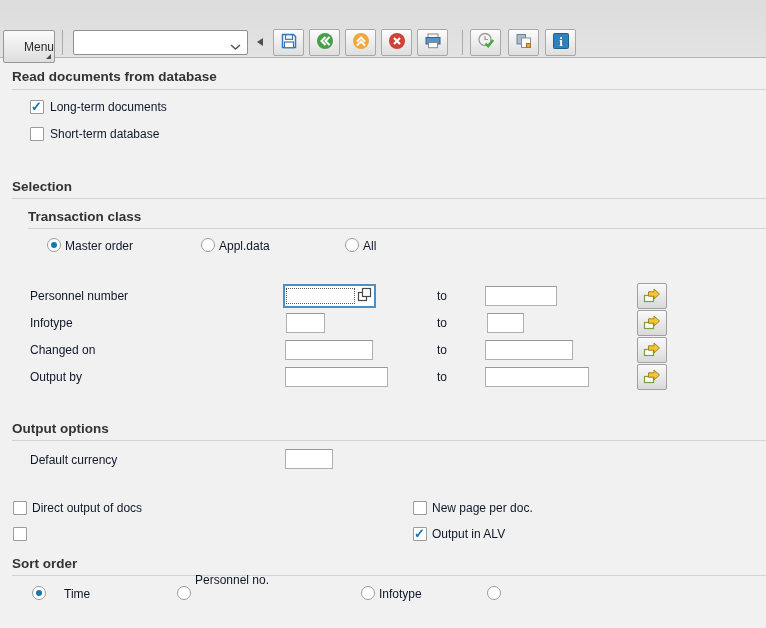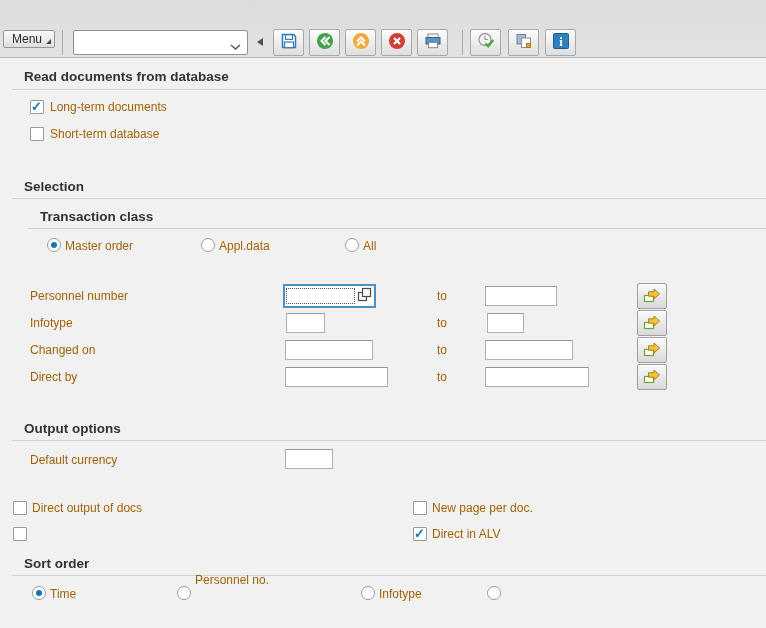--- a/index.html
+++ b/index.html
@@ -13,25 +13,25 @@
   .titlebar {
     position:absolute; left:0; top:0; width:766px; height:58px;
     background:linear-gradient(#dcdcdc, #e3e3e3);
     border-bottom:1px solid #b3b3b3;
   }
   .app-title {
     position:absolute; left:10px; top:3px;
     font-size:17px; font-weight:bold; color:#383838; letter-spacing:0.2px;
   }
   .menu-btn {
-    position:absolute; left:3px; top:30px; width:52px; height:18px;
+    position:absolute; left:3px; top:30px; width:52px; height:33px;
     background:linear-gradient(#fbfbfb, #dedede);
     border:1px solid #979797; border-radius:2px;
     font-family:inherit; font-size:12px; color:#2b2b2b;
-    text-align:left; padding-left:8px; cursor:default;
+    text-align:right; padding-left:8px; cursor:default;
   }
   .menu-btn .corner {
     position:absolute; right:3px; bottom:3px; width:0; height:0;
     border-left:5px solid transparent; border-bottom:5px solid #4a4a4a;
   }
   .vsep { position:absolute; top:30px; width:1px; height:25px; background:#aaaaaa; }
   .vsep.s1 { left:62px; }
   .vsep.s2 { left:462px; }
   .combo {
     position:absolute; left:73px; top:30px; width:175px; height:25px;
@@ -45,23 +45,23 @@
     border-top:4px solid transparent; border-bottom:4px solid transparent;
     border-right:6px solid #4f4f4f;
   }
   .tbtn {
     position:absolute; top:29px; width:31px; height:27px;
     background:linear-gradient(#fcfcfc, #dedede);
     border:1px solid #a8a8a8; border-radius:2px;
     display:flex; align-items:center; justify-content:center; cursor:default;
   }
   
-  .sec-title { position:absolute; font-size:13.5px; font-weight:bold; color:#333;margin-left:12px; }
+  .sec-title { position:absolute; font-size:13.5px; font-weight:bold; color:#333; }
   .sec-line  { position:absolute; height:1px; background:#d2d2d2; }
-  .lbl { position:absolute; font-size:12px; line-height:14px; color:#a16207; white-space:nowrap; }
+  .lbl { position:absolute; font-size:12px; line-height:14px; color:#0f172a; white-space:nowrap; }
   
   .cb {
     position:absolute; width:14px; height:14px; background:#fff;
     border:1px solid #9b9b9b; border-radius:1px;
   }
   .cb.checked::after {
     content:"\2713"; position:absolute; left:0px; top:-2px;
     font-size:13px; font-weight:bold; color:#1577b2;
   }
   .rd {
@@ -242,21 +242,21 @@
   <input class="inp" style="left: 285px; top: 340px; width: 88px;" value="">
   <span class="lbl" style="left:437px; top:343px">to</span>
   <input class="inp" style="left: 485px; top: 340px; width: 88px;" value="">
   <button class="msbtn" style="top:337px">
     <span><svg width="20" height="20" viewBox="0 0 20 20">
       <rect x="2.5" y="10.5" width="9" height="6" fill="#fdfdf5" stroke="#76a23c" stroke-width="1.2"></rect>
       <path d="M6.5 6.8 h5.5 V4 l5.5 5 -5.5 5 v-2.8 h-5.5 z" fill="#f7c433" stroke="#9b7b17" stroke-width="0.9"></path>
     </svg></span>
   </button>
 
-  <span class="lbl" style="left:30px; top:370px">Direct by</span>
+  <span class="lbl" style="left:30px; top:370px">Output by</span>
   <input class="inp" style="left: 285px; top: 367px; width: 103px;" value="">
   <span class="lbl" style="left:437px; top:370px">to</span>
   <input class="inp" style="left: 485px; top: 367px; width: 104px;" value="">
   <button class="msbtn" style="top:364px">
     <span><svg width="20" height="20" viewBox="0 0 20 20">
       <rect x="2.5" y="10.5" width="9" height="6" fill="#fdfdf5" stroke="#76a23c" stroke-width="1.2"></rect>
       <path d="M6.5 6.8 h5.5 V4 l5.5 5 -5.5 5 v-2.8 h-5.5 z" fill="#f7c433" stroke="#9b7b17" stroke-width="0.9"></path>
     </svg></span>
   </button>
 
@@ -268,27 +268,27 @@
 
   <div class="cb" style="left:13px; top:501px"></div>
   <span class="lbl" style="left:32px; top:501px">Direct output of docs</span>
 
   <div class="cb" style="left:413px; top:501px"></div>
   <span class="lbl" style="left:432px; top:501px">New page per doc.</span>
 
   <div class="cb" style="left:13px; top:527px"></div>
 
   <div class="cb checked" style="left:413px; top:527px"></div>
-  <span class="lbl" style="left:432px; top:527px">Direct in ALV</span>
+  <span class="lbl" style="left:432px; top:527px">Output in ALV</span>
 
   <div class="sec-title" style="left:12px; top:556px">Sort order</div>
   <div class="sec-line" style="left:12px; top:575px; width:754px"></div>
 
   <div class="rd checked" style="left:32px; top:586px"></div>
-  <span class="lbl" style="left:50px; top:587px">Time</span>
+  <span class="lbl" style="left:64px; top:587px">Time</span>
 
   <div class="rd" style="left:177px; top:586px"></div>
   <span class="lbl" style="left:195px; top:573px">Personnel no.</span>
 
   <div class="rd" style="left:361px; top:586px"></div>
   <span class="lbl" style="left:379px; top:587px">Infotype</span>
 
   <div class="rd" style="left:487px; top:586px"></div>
 
 </div>

